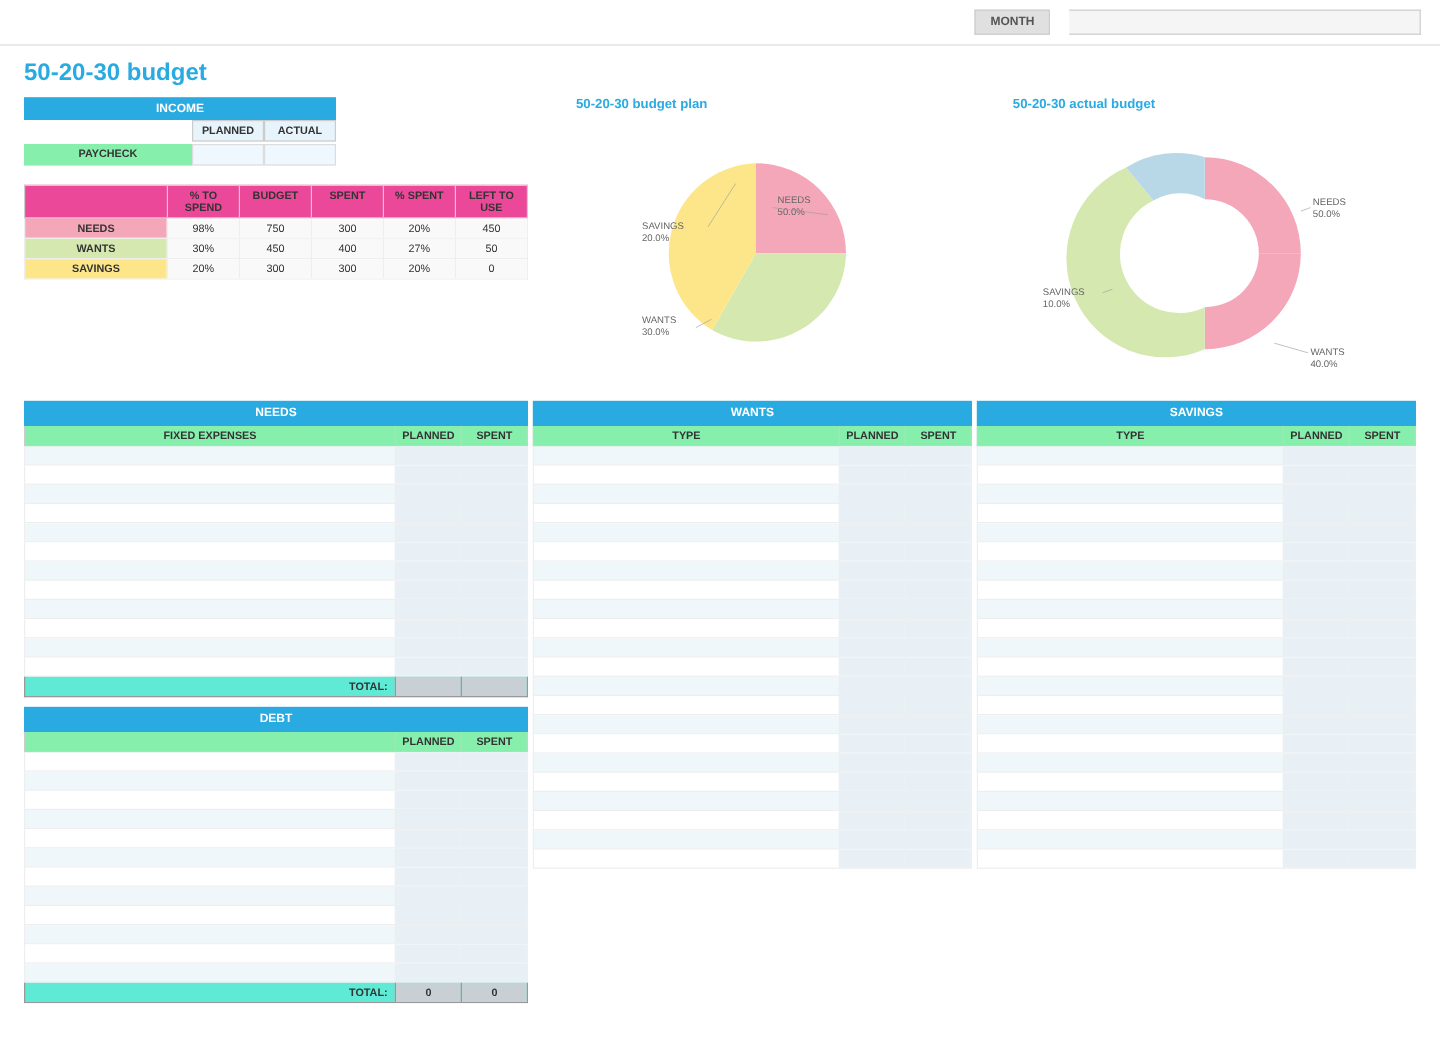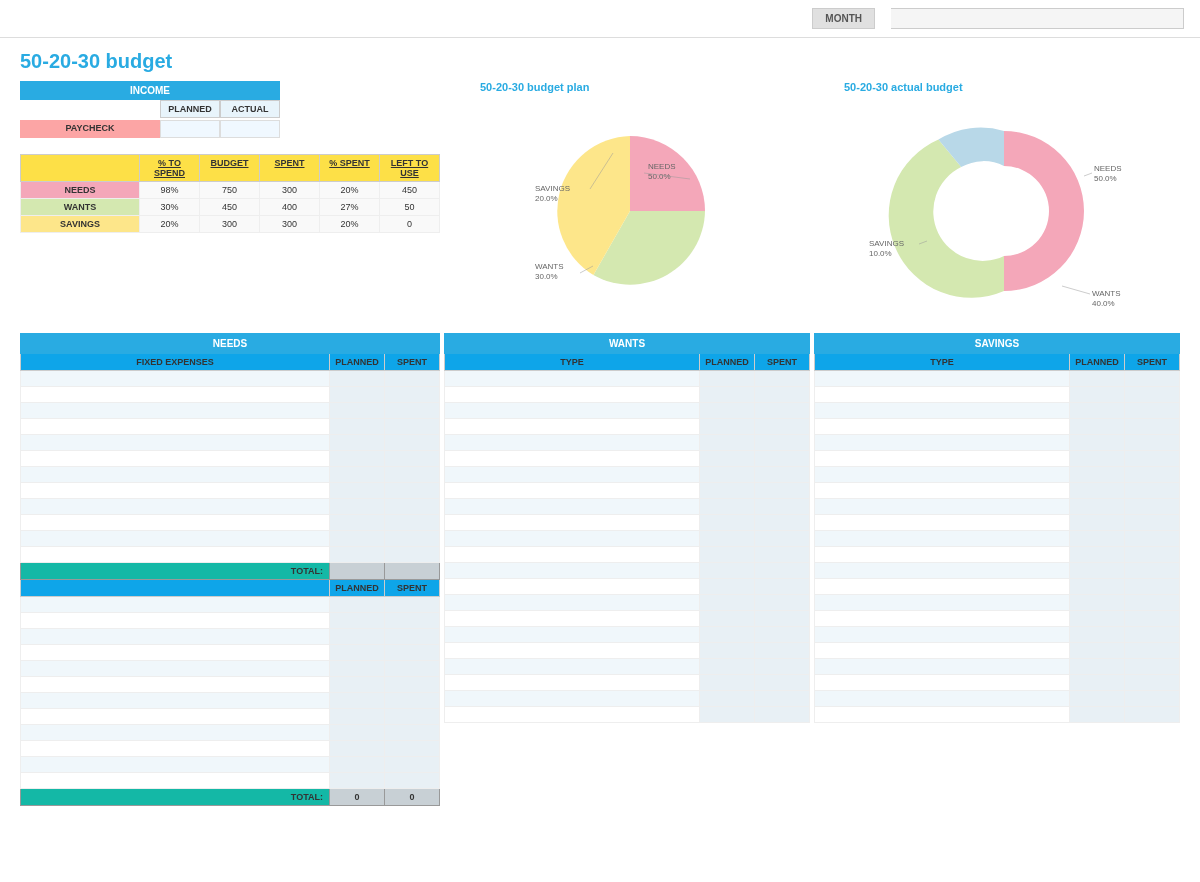--- a/index.html
+++ b/index.html
@@ -80,21 +80,21 @@
       font-size: 9px;
       font-weight: bold;
       background: #e8f4fb;
       border: 1px solid #ccc;
     }
     .income-row {
       display: flex;
       margin-top: 2px;
     }
     .income-label {
-      background: #fca5a5;
+      background: #86efac;
       flex: 1;
       padding: 3px 6px;
       font-size: 9px;
       font-weight: bold;
       text-align: center;
     }
     .income-val {
       width: 60px;
       background: #f0f8ff;
       border: 1px solid #ddd;
@@ -102,23 +102,22 @@
       padding: 3px;
       font-size: 9px;
     }
 
     
     .cashflow-table {
       width: 420px;
     }
     .cf-subheader {
       display: flex;
-      background: #fde047;
+      background: #ec4899;
       border: 1px solid #ccc;
-      text-decoration: underline;
     }
     .cf-col-label { flex: 1; padding: 3px; font-size: 9px; font-weight: bold; text-align: center; }
     .cf-col { width: 60px; text-align: center; padding: 3px; font-size: 9px; font-weight: bold; border-left: 1px solid #ccc; }
 
     .cf-row {
       display: flex;
       border: 1px solid #eee;
       border-top: none;
     }
     .cf-row-label {
@@ -187,41 +186,41 @@
       background: #29abe2;
       color: white;
       font-weight: bold;
       text-align: center;
       padding: 5px;
       font-size: 10px;
     }
 
     .detail-subheader {
       display: flex;
-      background: #0ea5e9;
+      background: #86efac;
       border: 1px solid #ccc;
       border-top: none;
     }
     .detail-col-main { flex: 1; padding: 3px 6px; font-size: 9px; font-weight: bold; text-align: center; }
     .detail-col { width: 55px; text-align: center; padding: 3px; font-size: 9px; font-weight: bold; border-left: 1px solid #ccc; }
 
     .detail-row {
       display: flex;
       border: 1px solid #eee;
       border-top: none;
       min-height: 16px;
     }
     .detail-row:nth-child(odd) { background: #f0f7fb; }
     .detail-row:nth-child(even) { background: #fff; }
     .detail-cell-main { flex: 1; padding: 2px 6px; font-size: 9px; }
     .detail-cell { width: 55px; border-left: 1px solid #eee; padding: 2px; background: #e8f0f5; }
 
     .total-row {
       display: flex;
-      background: #14b8a6;
+      background: #5eead4;
       border: 1px solid #999;
       border-top: none;
     }
     .total-label {
       flex: 1;
       padding: 3px 6px;
       font-size: 9px;
       font-weight: bold;
       text-align: right;
       color: #333;
@@ -446,20 +445,21 @@
           <div class="detail-cell"></div>
           <div class="detail-cell"></div>
         </div>
 
       <div class="total-row">
         <div class="total-label">TOTAL:</div>
         <div class="total-cell"></div>
         <div class="total-cell"></div>
       </div>
 
+      <div class="debt-header">DEBT</div>
       <div class="detail-subheader">
         <div class="detail-col-main"></div>
         <div class="detail-col">PLANNED</div>
         <div class="detail-col">SPENT</div>
       </div>
       <div class="detail-row">
           <div class="detail-cell-main"></div>
           <div class="detail-cell"></div>
           <div class="detail-cell"></div>
         </div>

